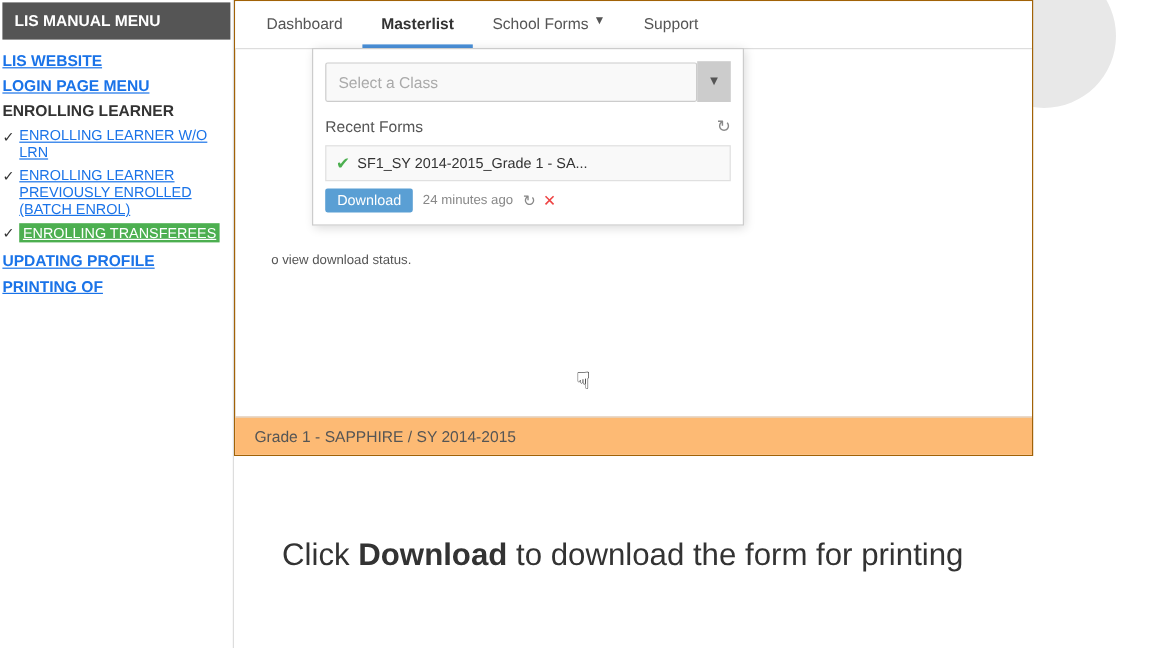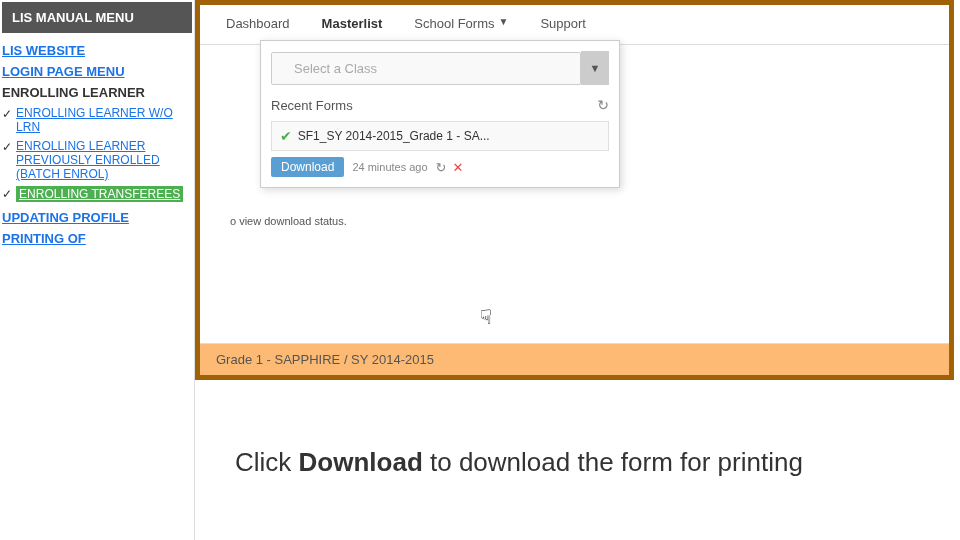--- a/index.html
+++ b/index.html
@@ -109,24 +109,24 @@
       color: #fff;
       padding: 1px 3px;
       text-decoration: underline;
     }
 
     
     .browser-window {
       position: absolute;
       left: 195px;
       top: 0;
-      width: 759px;
+      width: 666px;
       height: 380px;
       background: #fff;
-      border: 5px solid #a16207;
+      border: 1px solid #a16207;
       z-index: 5;
     }
 
     
     .nav-bar {
       display: flex;
       align-items: center;
       background: #fff;
       border-bottom: 1px solid #ddd;
       padding: 0 10px;
@@ -167,21 +167,21 @@
     }
 
     .select-class-row {
       display: flex;
       align-items: center;
       margin-bottom: 12px;
     }
 
     .select-class-input {
       flex: 1;
-      padding: 8px 22px;
+      padding: 8px 10px;
       border: 1px solid #ccc;
       background: #f9f9f9;
       font-size: 13px;
       color: #aaa;
       border-radius: 2px;
     }
 
     .select-class-arrow {
       width: 28px;
       height: 34px;

